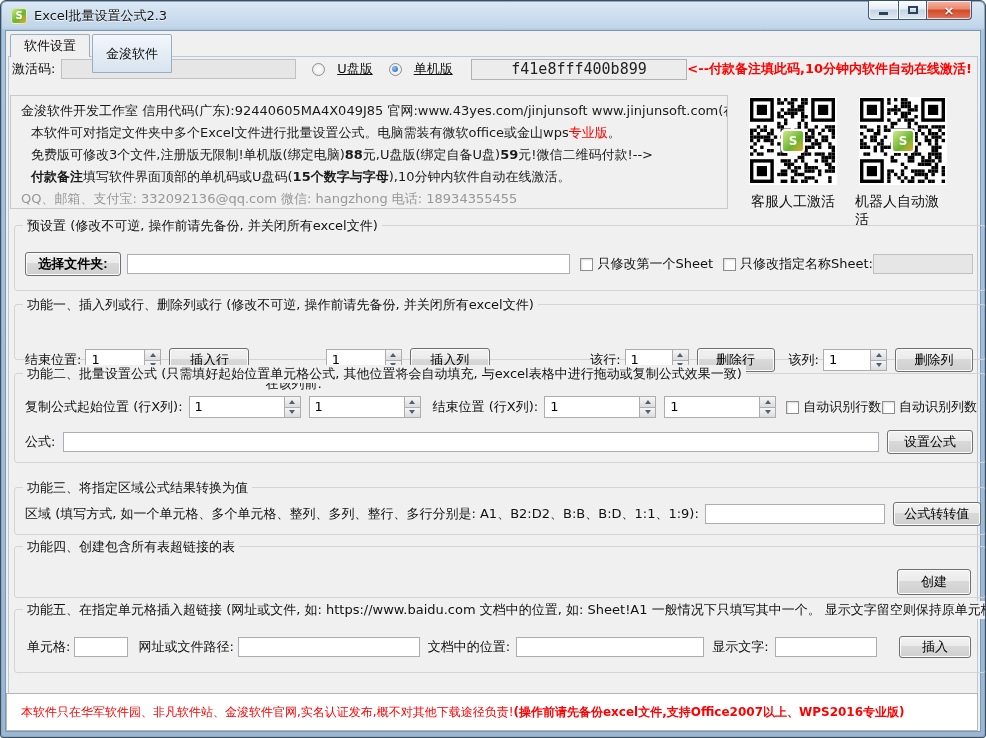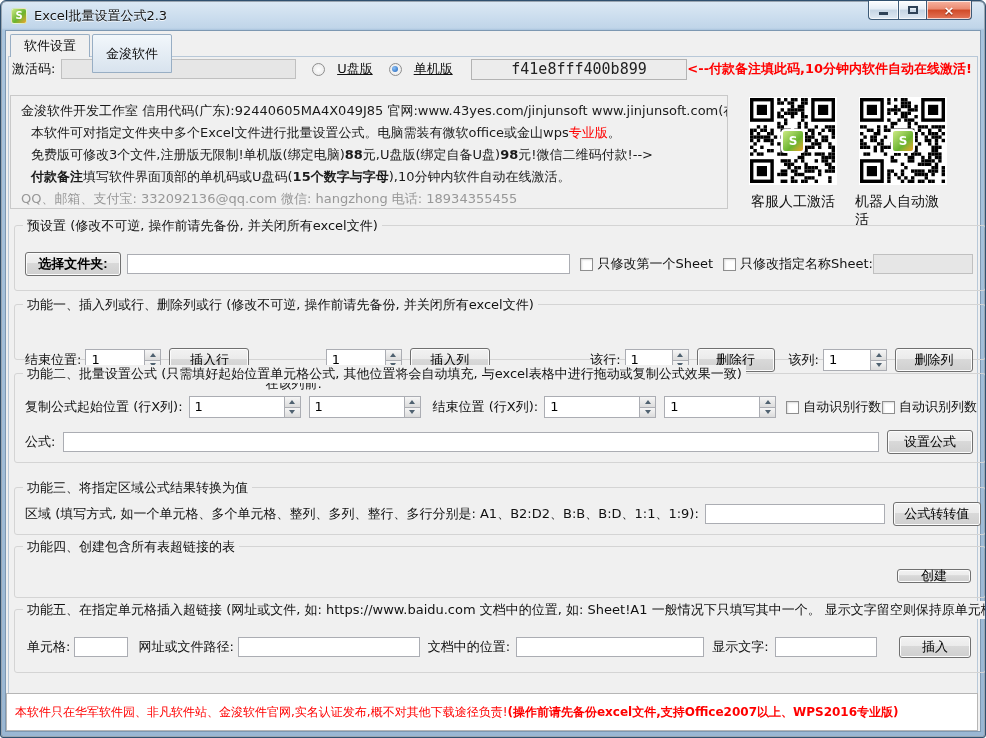--- a/index.html
+++ b/index.html
@@ -71,21 +71,21 @@
   .sb { flex:1; background:linear-gradient(#f6f6f6,#dcdcdc); display:flex; align-items:center; justify-content:center; }
   .sb + .sb { border-top:1px solid #abadb3; }
   .arr-up { width:0; height:0; border:3px solid transparent; border-bottom:4px solid #4f6170; margin-top:-3px; }
   .arr-dn { width:0; height:0; border:3px solid transparent; border-top:4px solid #4f6170; margin-bottom:-3px; }
   
   .cb-item { display:flex; align-items:center; }
   .cb { width:13px; height:13px; border:1px solid #8e8e8e; background:#fff; box-shadow:inset 1px 1px 2px rgba(0,0,0,.15); }
   .cb-item .lbl { margin-left:4px; }
   
   .footer { position:absolute; left:0px; right:2px; top:662px; height:38px; background:#fff; border:1px solid #b6b6b6;
-    display:flex; align-items:center; padding:0 8px; color:#f00; font-size:12px; white-space:nowrap; overflow:hidden; }
+    display:flex; align-items:center; padding:0 14px; color:#f00; font-size:12px; white-space:nowrap; overflow:hidden; }
 </style>
 </head>
 <body>
 
 <div class="window">
   <div class="titlebar">
     <span class="appicon">
         <span>S</span>
       </span>
     <span class="wtitle">Excel批量设置公式2.3</span>
@@ -124,21 +124,21 @@
         <span class="radio checked"></span>
         <span class="lbl">单机版</span>
       </span>
       <span class="code">f41e8fff400b899</span>
       <span class="redhint">&lt;--付款备注填此码,10分钟内软件自动在线激活!</span>
     </div>
 
     <div class="infobox">
       <div><span>金浚软件开发工作室 信用代码(广东):92440605MA4X049J85 官网:www.43yes.com/jinjunsoft  www.jinjunsoft.com(在建)</span></div>
       <div class="ind"><span>本软件可对指定文件夹中多个Excel文件进行批量设置公式。电脑需装有微软office或金山wps</span><span class="red">专业版</span><span>。</span></div>
-      <div class="ind"><span>免费版可修改3个文件,注册版无限制!单机版(绑定电脑)</span><span class="b">88</span><span>元,U盘版(绑定自备U盘)</span><span class="b">98</span><span>元!微信二维码付款!--&gt;</span></div>
+      <div class="ind"><span>免费版可修改3个文件,注册版无限制!单机版(绑定电脑)</span><span class="b">88</span><span>元,U盘版(绑定自备U盘)</span><span class="b">59</span><span>元!微信二维码付款!--&gt;</span></div>
       <div class="ind"><span class="b">付款备注</span><span>填写软件界面顶部的单机码或U盘码(</span><span class="b">15个数字与字母</span><span>),10分钟内软件自动在线激活。</span></div>
       <div class="gray-line"><span>QQ、邮箱、支付宝: 332092136@qq.com  微信: hangzhong  电话: 18934355455</span></div>
     </div>
 
     <div class="qrblock" style="left:739px;">
       <div class="qrimg">
           <svg width="85" height="85" viewBox="0 0 85 85" style="display:block;margin:1px">
             <rect x="27.2" y="0" width="3.4" height="3.4" fill="#000"></rect>
             <rect x="34" y="0" width="3.4" height="3.4" fill="#000"></rect>
             <rect x="40.8" y="0" width="3.4" height="3.4" fill="#000"></rect>
@@ -737,21 +737,21 @@
       <div class="row" style="top:14px;left:10px;right:12px;">
         <span class="lbl">区域 (填写方式, 如一个单元格、多个单元格、整列、多列、整行、多行分别是: A1、B2:D2、B:B、B:D、1:1、1:9):</span>
         <input class="inp" style="flex: 1 1 0%; margin-left: 6px;" value="">
         <button class="btn" style="width:88px;margin-left:8px;">公式转转值</button>
       </div>
     </div>
 
     <div class="group" style="top:515px;height:52px;">
       <span class="legend">功能四、创建包含所有表超链接的表</span>
       <div class="row" style="top:22px;left:10px;right:14px;justify-content:flex-end;">
-        <button class="btn" style="width:74px;height:14px;">创建</button>
+        <button class="btn" style="width:74px;height:26px;">创建</button>
       </div>
     </div>
 
     <div class="group" style="top:578px;height:64px;">
       <span class="legend">功能五、在指定单元格插入超链接 (网址或文件, 如: https://www.baidu.com  文档中的位置, 如: Sheet!A1 一般情况下只填写其中一个。 显示文字留空则保持原单元格内容)</span>
       <div class="row" style="top:26px;left:12px;right:14px;">
         <span class="lbl">单元格:</span>
         <input class="inp" style="width: 54px; margin-left: 4px;" value="">
         <span class="lbl" style="margin-left:10px;">网址或文件路径:</span>
         <input class="inp" style="width: 182px; margin-left: 4px;" value="">

